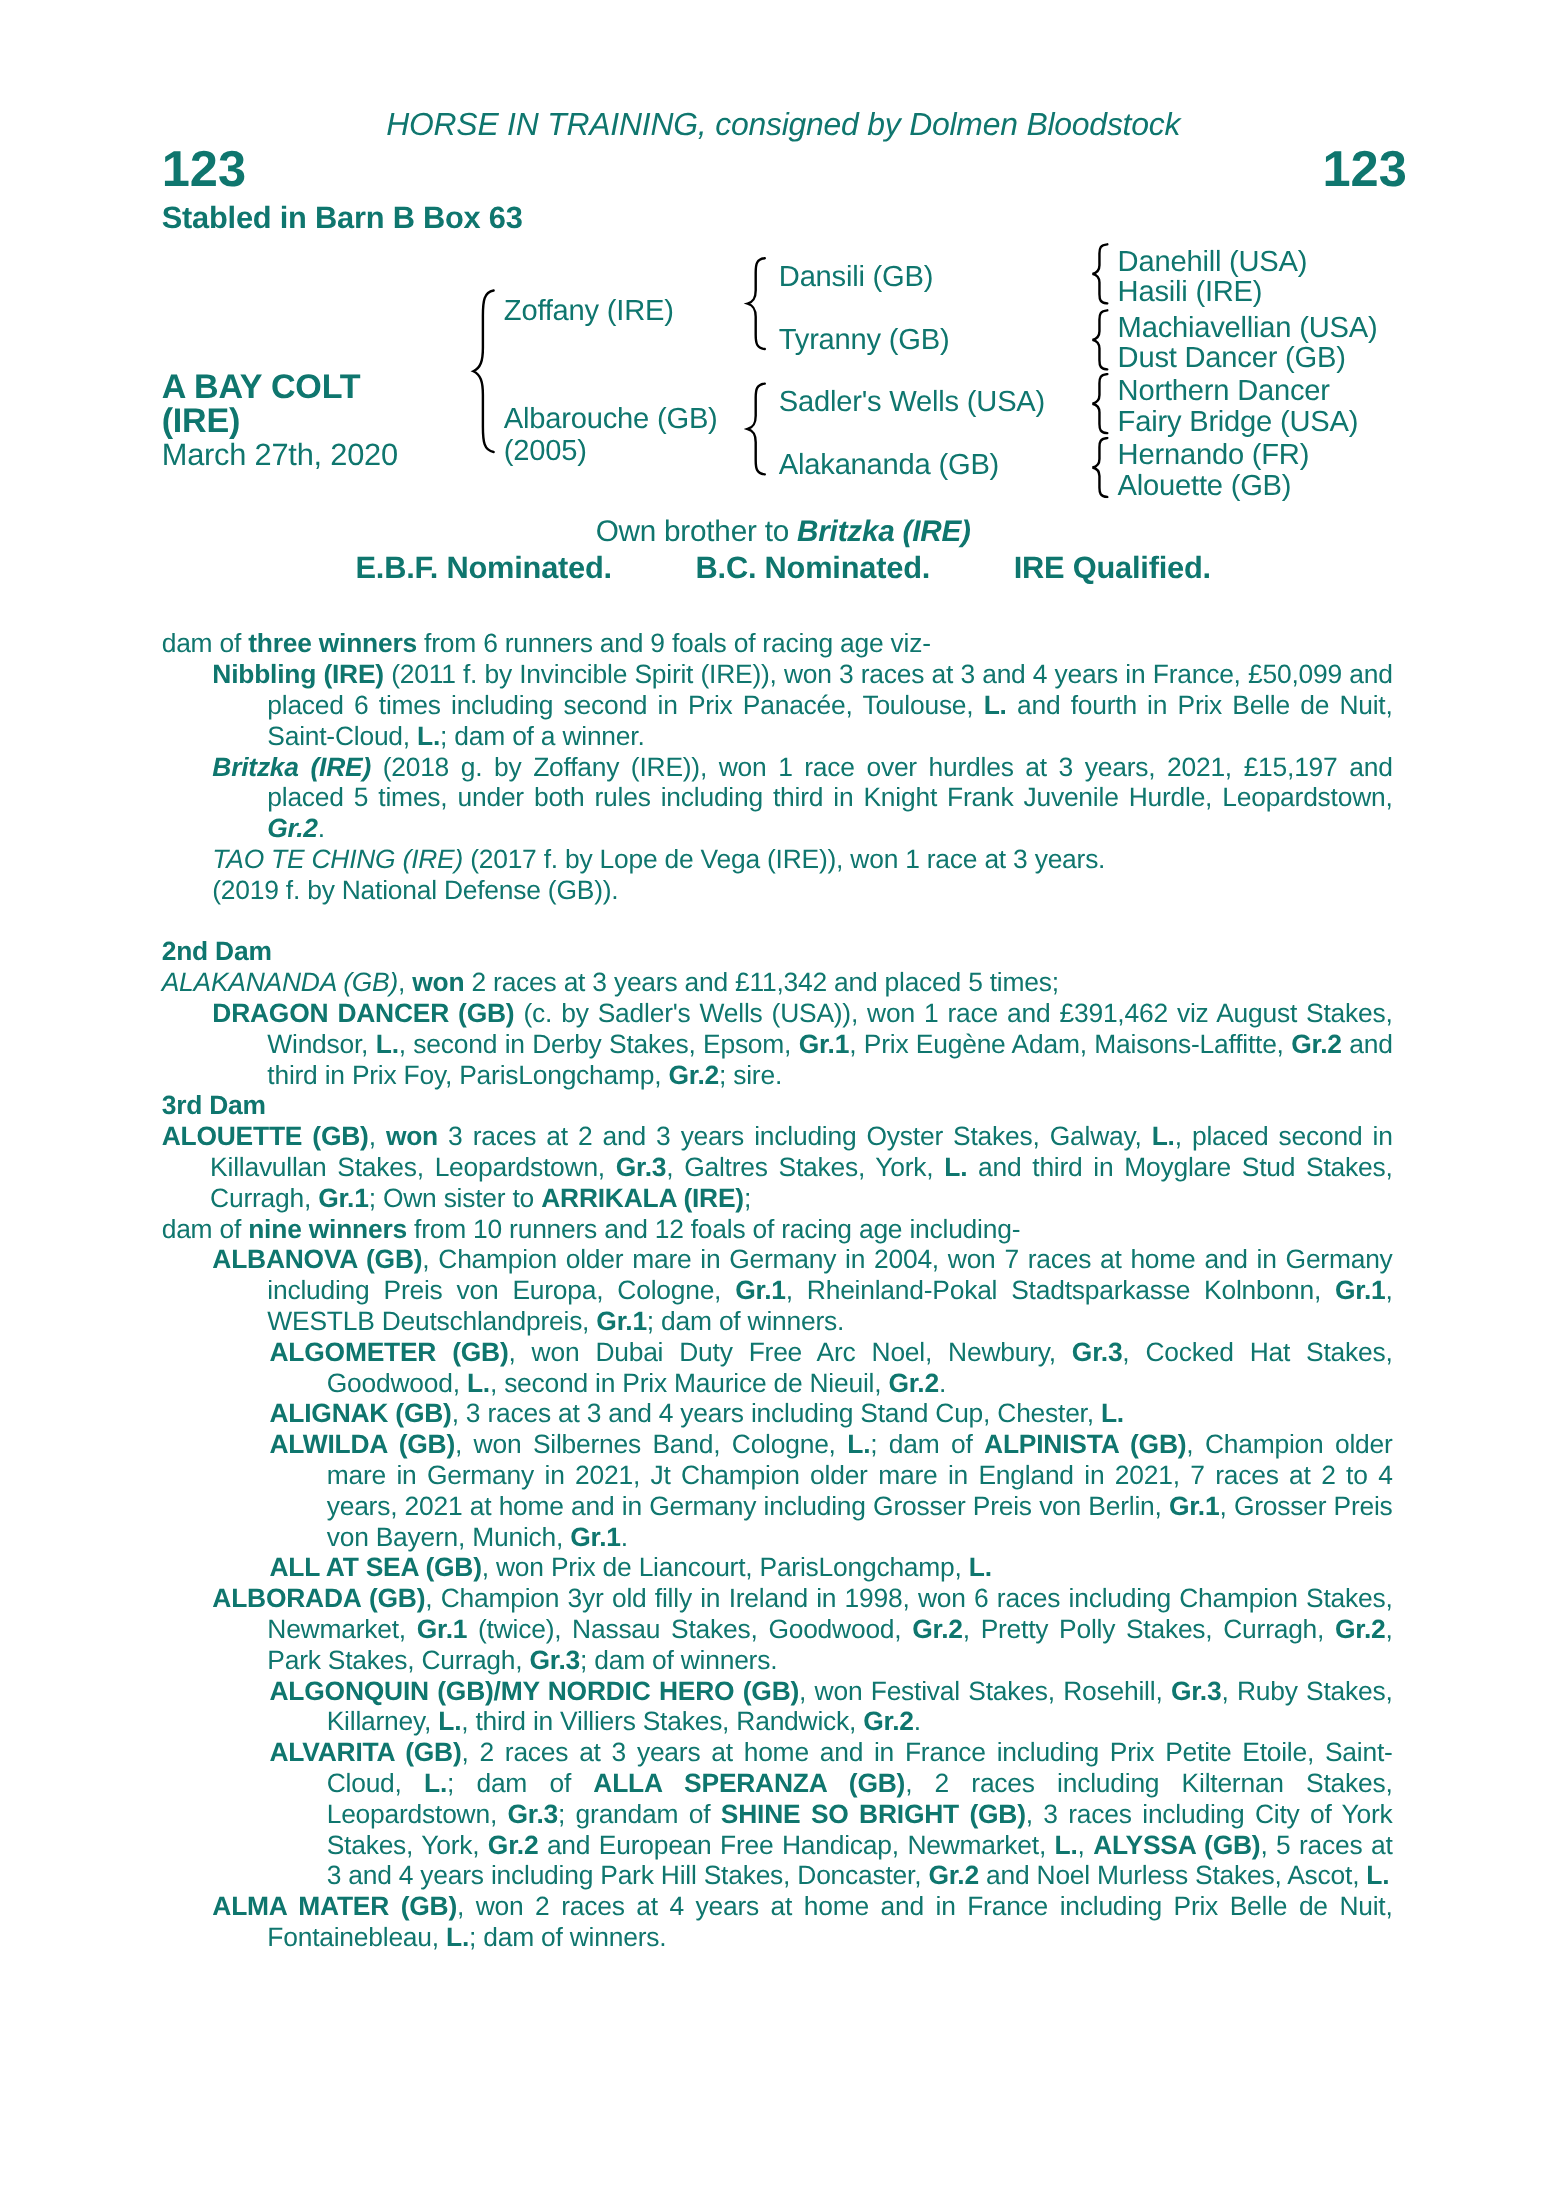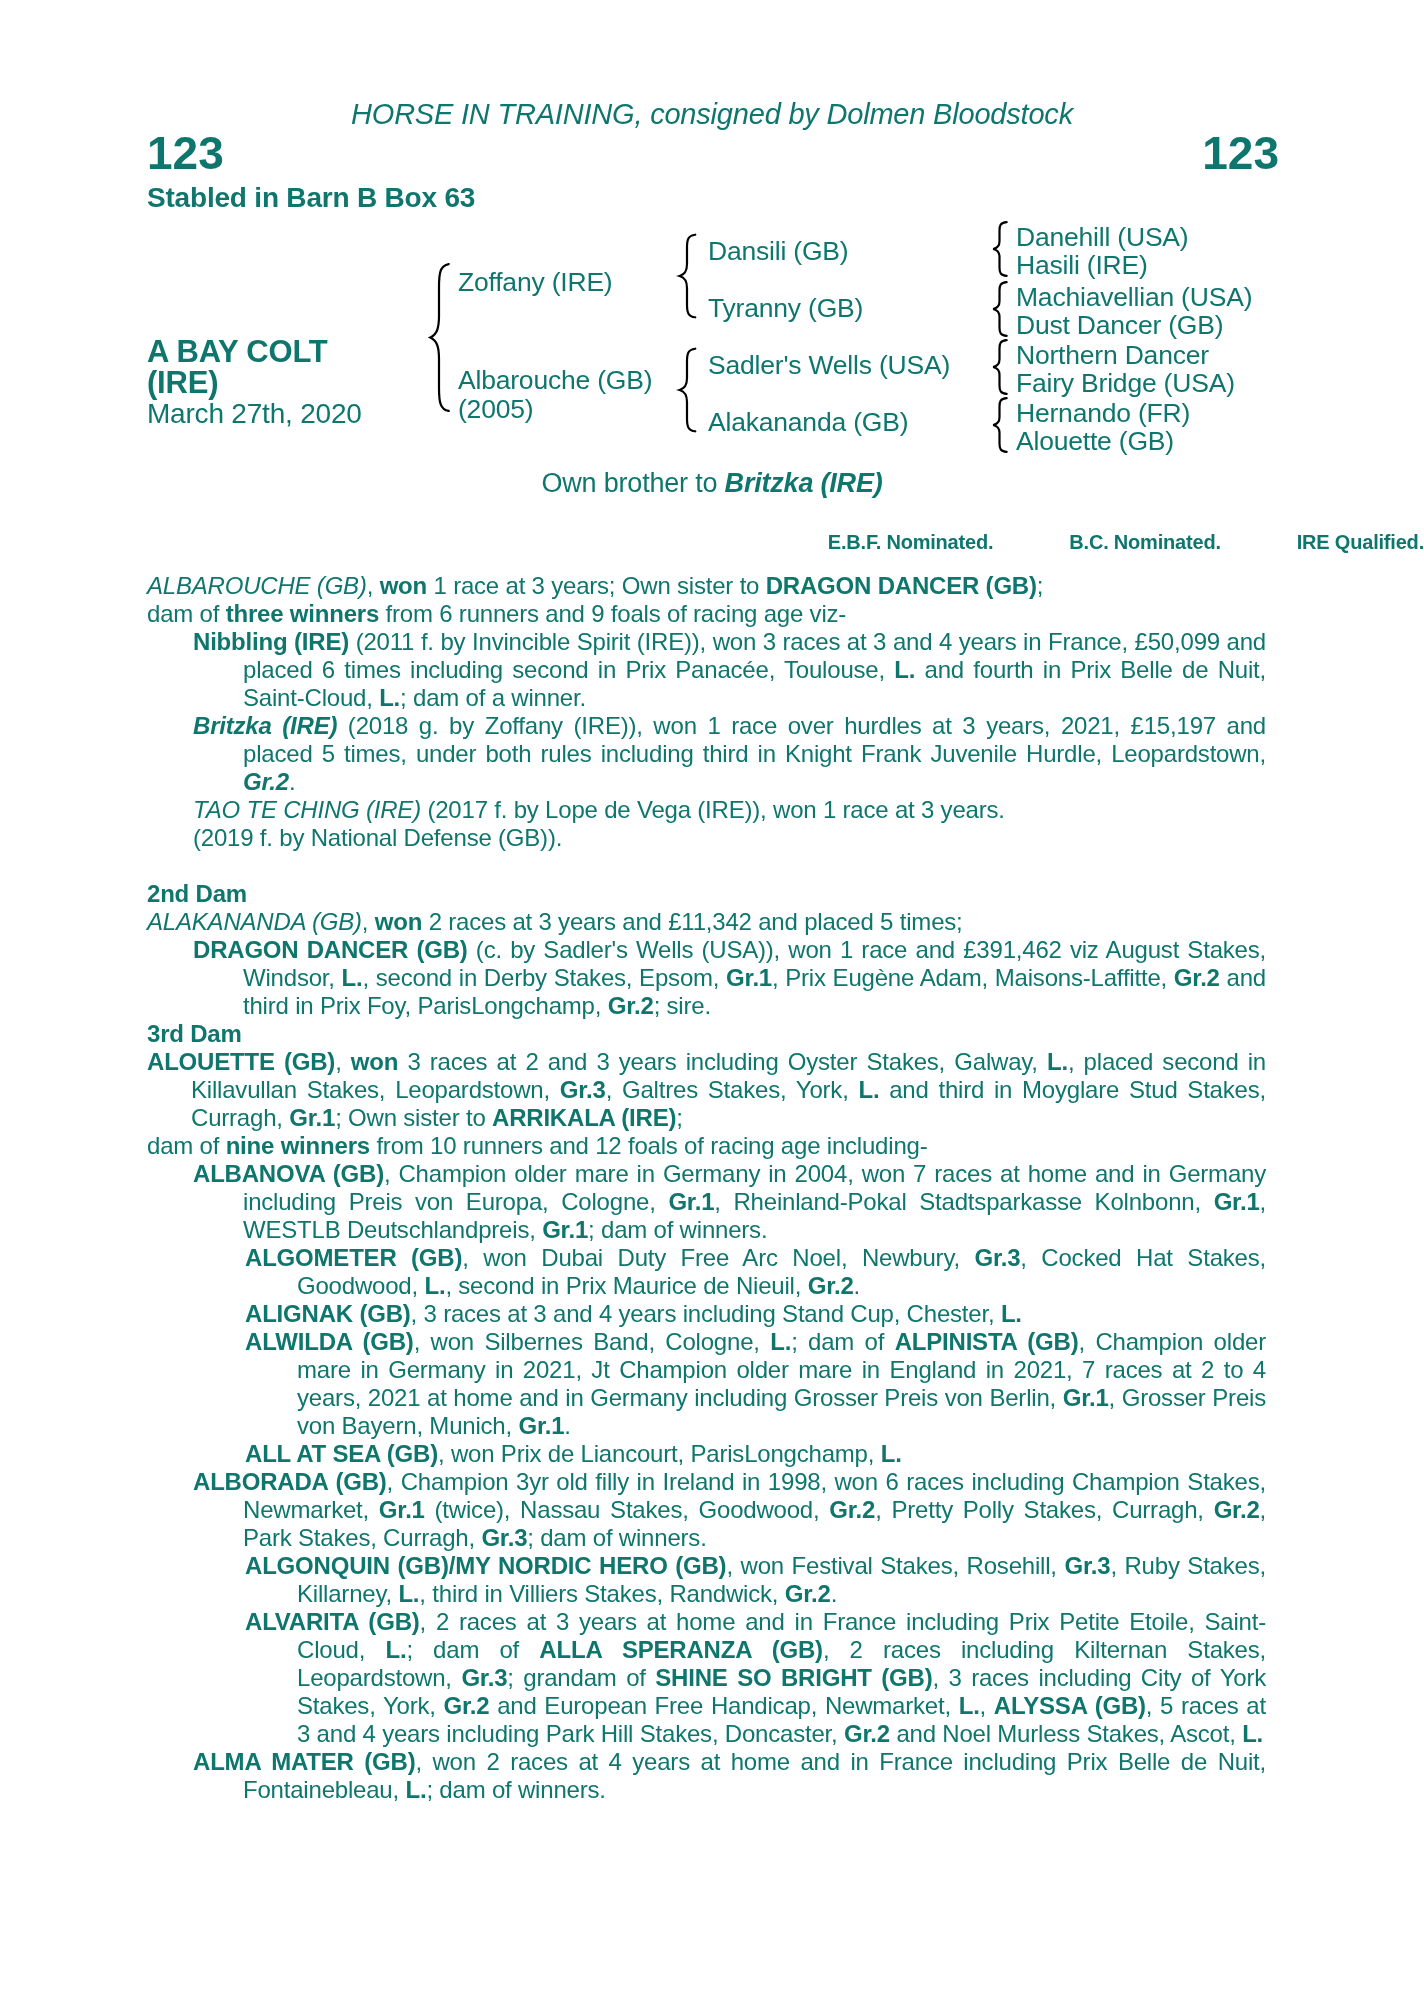--- a/index.html
+++ b/index.html
@@ -35,22 +35,22 @@
   #br-main{left:426px;top:261px;width:26px;height:153px;}
   #br-s{left:676px;top:233px;width:22px;height:86px;}
   #br-d{left:676px;top:347px;width:22px;height:86px;}
   #br-g0{left:990px;top:221px;width:19px;height:56px;}
   #br-g1{left:990px;top:281px;width:19px;height:56px;}
   #br-g2{left:990px;top:339px;width:19px;height:56px;}
   #br-g3{left:990px;top:397px;width:19px;height:56px;}
   
   .own-brother{position:absolute;top:468px;left:0;right:0;text-align:center;font-size:27px;}
   .own-brother .bi{font-weight:700;font-style:italic;}
-  .noms{position:absolute;top:500px;left:0;right:0;display:flex;justify-content:flex-end;gap:76px;
-        font-weight:700;font-size:20px;margin-top:31px;}
+  .noms{position:absolute;top:500px;left:0;right:0;display:flex;justify-content:center;gap:76px;
+        font-weight:700;font-size:28px;}
   .entered{position:absolute;top:531px;left:0;right:0;text-align:center;font-weight:700;font-size:28.5px;}
   sup{font-size:62%;line-height:0;}
   
   #catalogue-text{
     position:absolute;top:572px;left:147px;right:158px;
     font-size:24px;line-height:28px;
   }
   #catalogue-text p{margin:0;}
   .dam-heading{font-weight:700;}
   .gap{margin-top:28px !important;}
@@ -150,21 +150,20 @@
   </div>
 
   <div class="noms">
     <span>E.B.F. Nominated.</span>
     <span>B.C. Nominated.</span>
     <span>IRE Qualified.</span>
   </div>
 
 
   <div id="catalogue-text">
-      <p class="para l0"><span class="i">ALBAROUCHE (GB)</span><span>, </span><span class="b">won</span><span> 1 race at 3 years; Own sister to </span><span class="b">DRAGON DANCER (GB)</span><span>;</span></p>
       <p class="para l0"><span>dam of </span><span class="b">three winners</span><span> from 6 runners and 9 foals of racing age viz-</span></p>
       <p class="para l1"><span class="b">Nibbling (IRE)</span><span> (2011 f. by Invincible Spirit (IRE)), won 3 races at 3 and 4 years in France, £50,099 and placed 6 times including second in Prix Panacée, Toulouse, </span><span class="b">L.</span><span> and fourth in Prix Belle de Nuit, Saint-Cloud, </span><span class="b">L.</span><span>; dam of a winner.</span></p>
       <p class="para l1"><span class="b i">Britzka (IRE)</span><span> (2018 g. by Zoffany (IRE)), won 1 race over hurdles at 3 years, 2021, £15,197 and placed 5 times, under both rules including third in Knight Frank Juvenile Hurdle, Leopardstown, </span><span class="b i">Gr.2</span><span>.</span></p>
       <p class="para l1"><span class="i">TAO TE CHING (IRE)</span><span> (2017 f. by Lope de Vega (IRE)), won 1 race at 3 years.</span></p>
       <p class="para l1"><span>(2019 f. by National Defense (GB)).</span></p>
       <p class="dam-heading gap">2nd Dam</p>
       <p class="para l0"><span class="i">ALAKANANDA (GB)</span><span>, </span><span class="b">won</span><span> 2 races at 3 years and £11,342 and placed 5 times;</span></p>
       <p class="para l1"><span class="b">DRAGON DANCER (GB)</span><span> (c. by Sadler's Wells (USA)), won 1 race and £391,462 viz August Stakes, Windsor, </span><span class="b">L.</span><span>, second in Derby Stakes, Epsom, </span><span class="b">Gr.1</span><span>, Prix Eugène Adam, Maisons-Laffitte, </span><span class="b">Gr.2</span><span> and third in Prix Foy, ParisLongchamp, </span><span class="b">Gr.2</span><span>; sire.</span></p>
       <p class="dam-heading">3rd Dam</p>
       <p class="para l0h"><span class="b">ALOUETTE (GB)</span><span>, </span><span class="b">won</span><span> 3 races at 2 and 3 years including Oyster Stakes, Galway, </span><span class="b">L.</span><span>, placed second in Killavullan Stakes, Leopardstown, </span><span class="b">Gr.3</span><span>, Galtres Stakes, York, </span><span class="b">L.</span><span> and third in Moyglare Stud Stakes, Curragh, </span><span class="b">Gr.1</span><span>; Own sister to </span><span class="b">ARRIKALA (IRE)</span><span>;</span></p>

